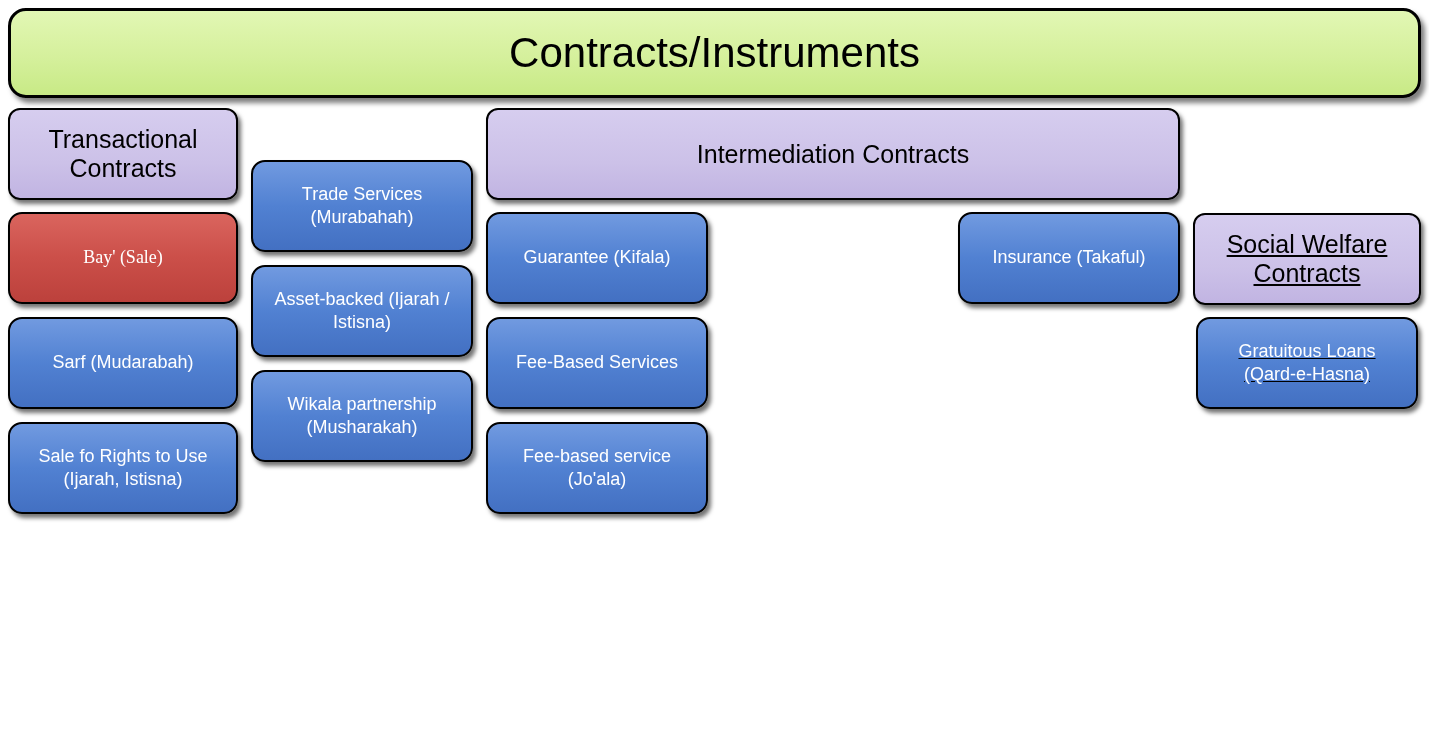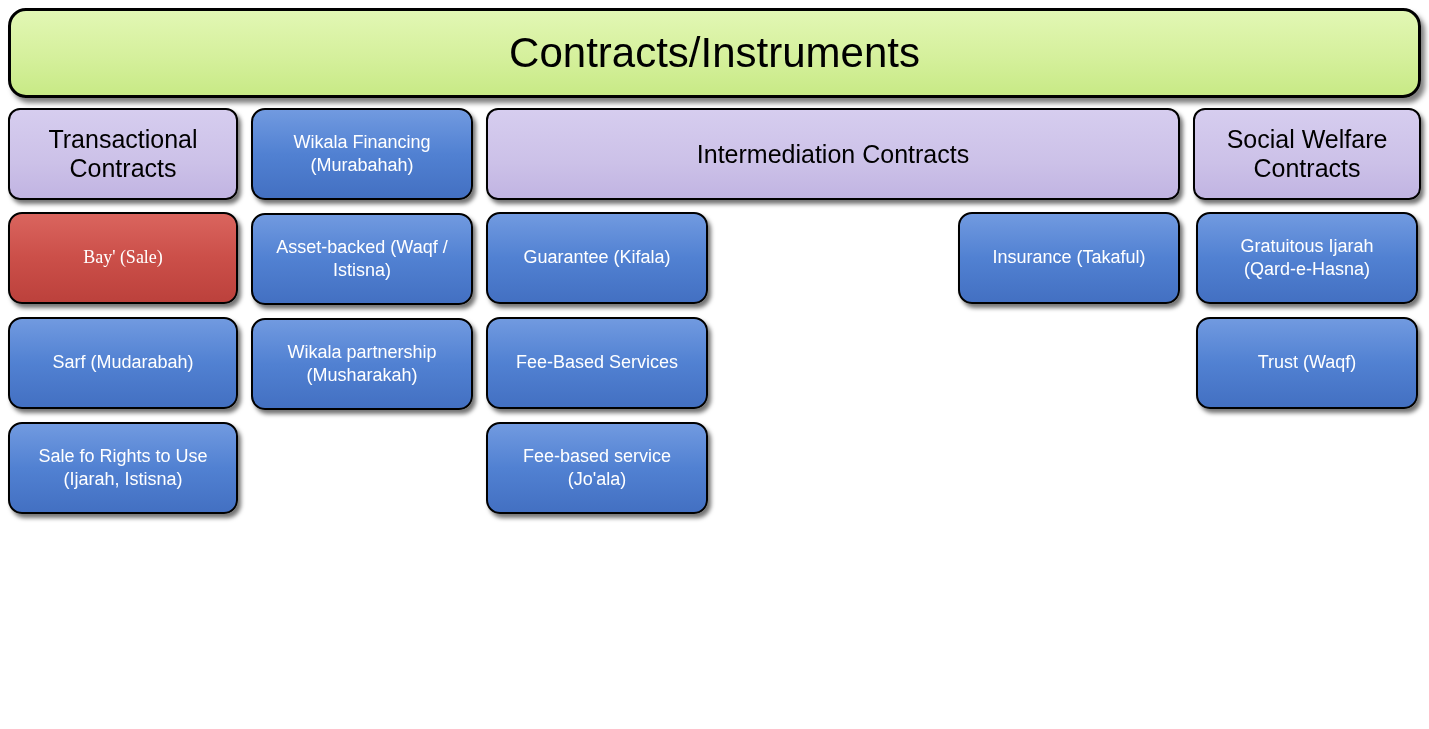--- a/index.html
+++ b/index.html
@@ -26,30 +26,30 @@
     display: flex;
     align-items: center;
     justify-content: center;
     font-size: 42px;
     color: #000000;
     margin-bottom: 10px;
   }
   .groups {
     display: flex;
     gap: 13px;
-    align-items: flex-start;
+    align-items: center;
   }
   .group {
     display: flex;
     flex-direction: column;
   }
   .g1 { width: 230px; }
   .g2 { width: 222px; }
   .g3 { width: 694px; }
-  .g4 { width: 228px; }
+  .g4 { width: 228px; text-decoration: underline; }
   .header-box {
     height: 92px;
     box-sizing: border-box;
     border: 2px solid #000000;
     border-radius: 12px;
     background: linear-gradient(180deg, #d6cdef 0%, #ccc1e8 60%, #c1b4e2 100%);
     box-shadow: 3px 4px 4px rgba(0,0,0,0.55);
     display: flex;
     align-items: center;
     justify-content: center;
@@ -109,22 +109,22 @@
           <div class="node variant-red">Bay' (Sale)</div>
           <div class="node variant-blue">Sarf (Mudarabah)</div>
           <div class="node variant-blue">Sale fo Rights to Use (Ijarah, Istisna)</div>
         </div>
       </div>
     </div>
 
     <div class="group g2">
       <div class="cols">
         <div class="col" style="width:100%">
-          <div class="node variant-blue">Wikala Financing (Murabahah)</div>
-          <div class="node variant-blue">Asset-backed (Waqf / Istisna)</div>
+          <div class="node variant-blue">Trade Services (Murabahah)</div>
+          <div class="node variant-blue">Asset-backed (Ijarah / Istisna)</div>
           <div class="node variant-blue">Wikala partnership (Musharakah)</div>
         </div>
       </div>
     </div>
 
     <div class="group g3">
       <div class="header-box">Intermediation Contracts</div>
       <div class="cols">
         <div class="col col-inner">
           <div class="node variant-blue">Guarantee (Kifala)</div>
@@ -134,20 +134,19 @@
         <div class="col col-inner">
           <div class="node variant-blue">Insurance (Takaful)</div>
         </div>
       </div>
     </div>
 
     <div class="group g4">
       <div class="header-box">Social Welfare Contracts</div>
       <div class="cols">
         <div class="col" style="width:222px; margin:0 auto;">
-          <div class="node variant-blue">Gratuitous Ijarah (Qard-e-Hasna)</div>
-          <div class="node variant-blue">Trust (Waqf)</div>
+          <div class="node variant-blue">Gratuitous Loans (Qard-e-Hasna)</div>
         </div>
       </div>
     </div>
 
   </div>
 </div>
 
 </body></html>

